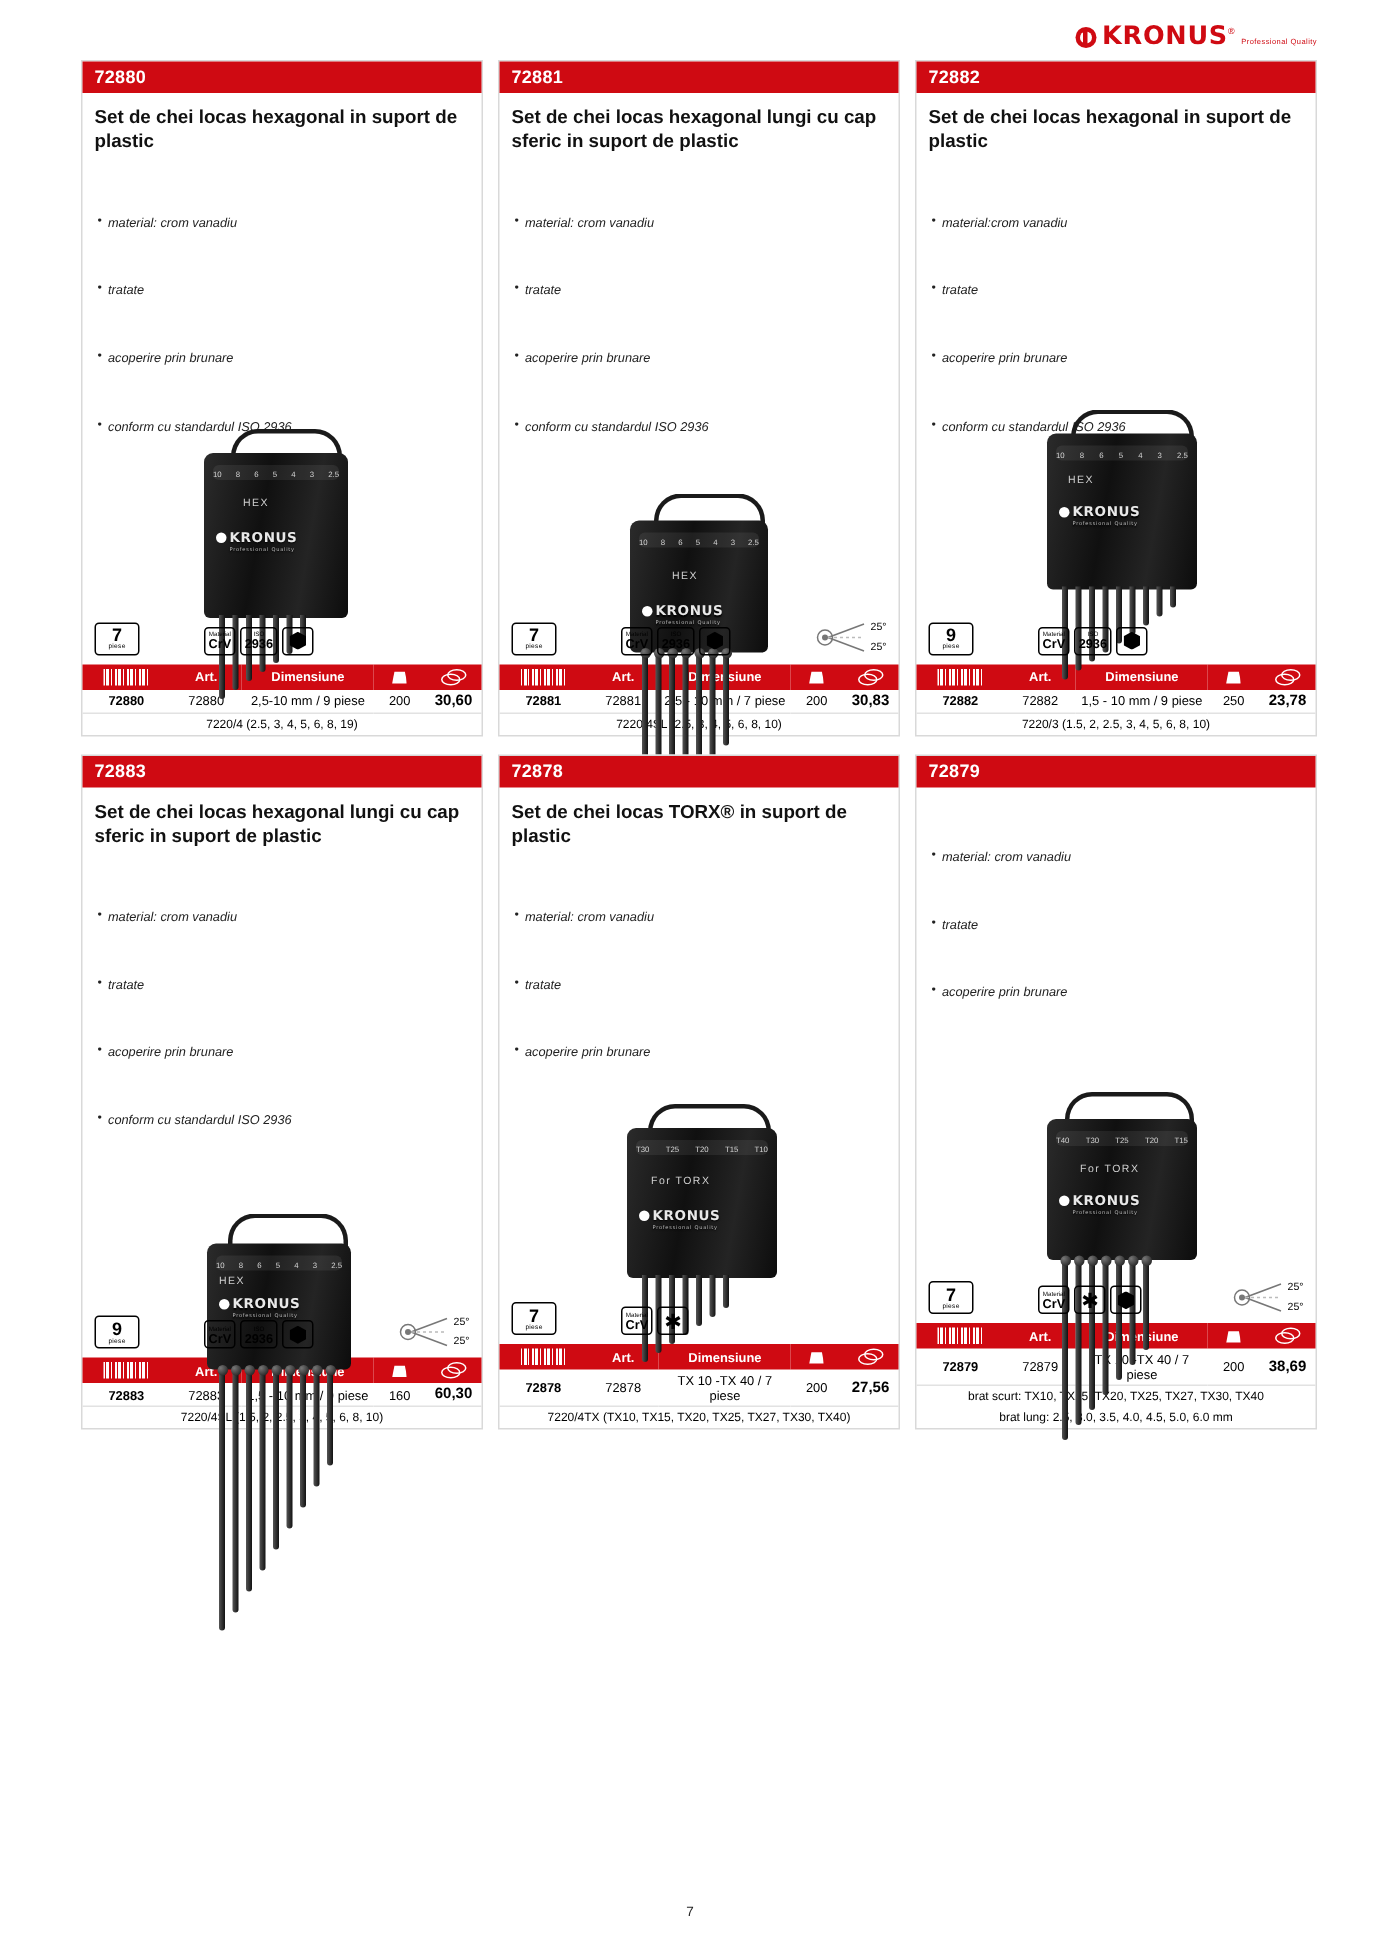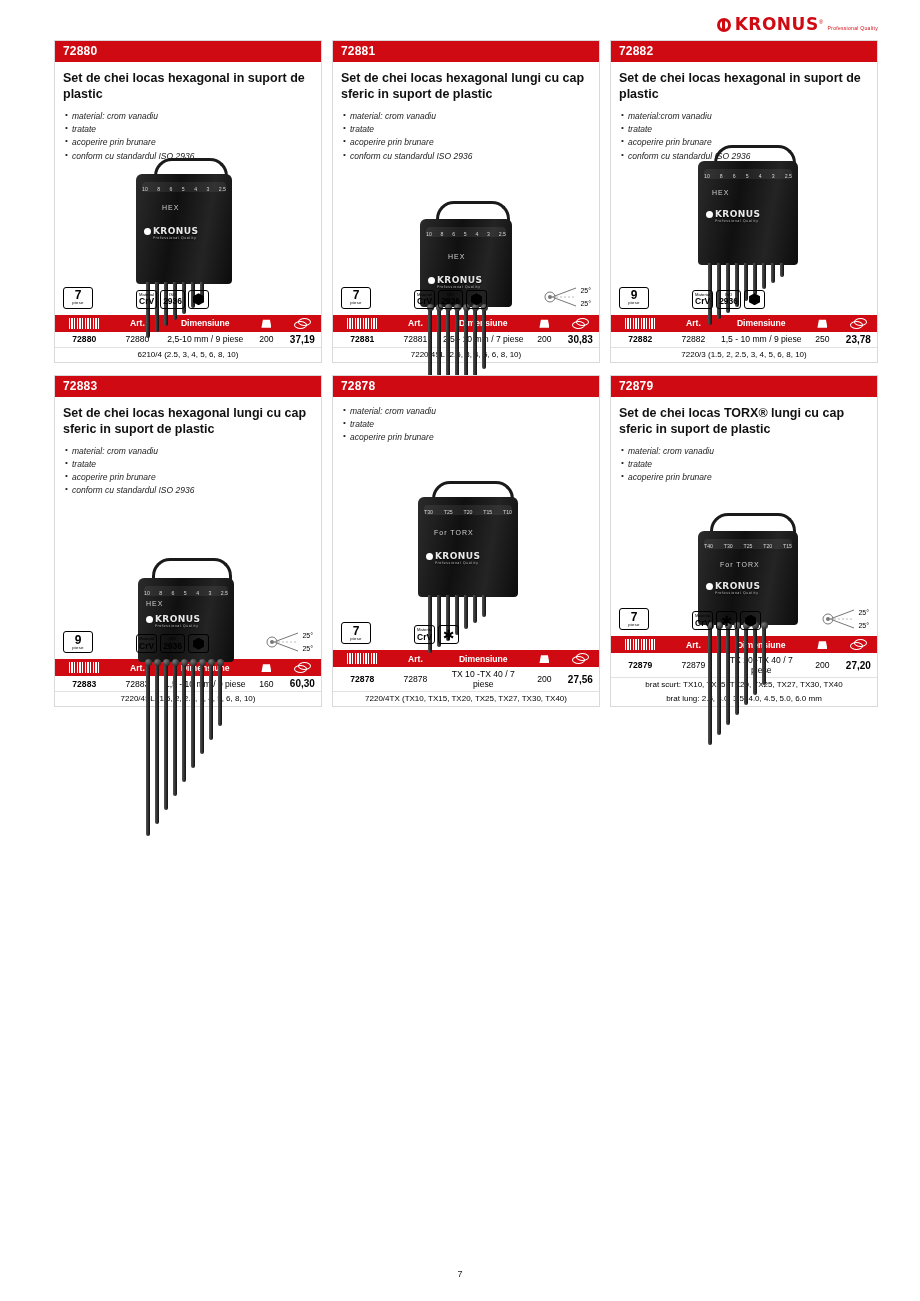--- a/index.html
+++ b/index.html
@@ -65,21 +65,21 @@
   }
   .card-title {
     font-size: 12.5px; font-weight: bold; line-height: 1.28;
     padding: 8px 8px 0 8px; color: #111;
   }
   .bullets {
     padding: 8px 8px 0 10px; margin: 0; list-style: none;
   }
   .bullets li {
     font-size: 8.5px; font-style: italic; color: #222;
-    line-height: 1.55; position: relative; padding-left: 7px;
+    line-height: 1.55; position: relative; padding-left: 7px; margin-top: 32px;
   }
   .bullets li::before {
     content: "•"; position: absolute; left: 0; top: -1px; font-size: 8px;
   }
 
   
   .imgwrap {
     flex: 1 1 auto; position: relative;
     display: flex; align-items: center; justify-content: center;
     min-height: 120px;
@@ -285,24 +285,24 @@
           <th style="width:18%">Art.</th>
           <th style="width:33%">Dimensiune</th>
           <th style="width:13%"><span class="bagicon"></span></th>
           <th style="width:14%"><span class="coins"></span></th>
         </tr>
         <tr>
           <td class="bold">72880</td>
           <td>72880</td>
           <td>2,5-10 mm / 9 piese</td>
           <td>200</td>
-          <td class="price">37,19</td>
+          <td class="price">30,60</td>
         </tr>
         <tr class="sub">
-          <td colspan="5">6210/4 (2.5, 3, 4, 5, 6, 8, 10)</td>
+          <td colspan="5">7220/4 (2.5, 3, 4, 5, 6, 8, 19)</td>
         </tr>
       </tbody>
         </table>
     </div>
 
     <div class="card">
       <div class="card-head">72881</div>
       <div class="card-title">Set de chei locas hexagonal lungi cu cap sferic in suport de plastic</div>
       <ul class="bullets">
         <li>material: crom vanadiu</li>
@@ -560,20 +560,21 @@
         </tr>
         <tr class="sub">
           <td colspan="5">7220/4SL (1.5, 2, 2.5, 3, 4, 5, 6, 8, 10)</td>
         </tr>
       </tbody>
         </table>
     </div>
 
     <div class="card">
       <div class="card-head">72878</div>
+      <div class="card-title">Set de chei locas TORX® in suport de plastic</div>
       <ul class="bullets">
         <li>material: crom vanadiu</li>
         <li>tratate</li>
         <li>acoperire prin brunare</li>
       </ul>
       <div class="imgwrap">
         <div class="tool" style="transform:translate(2px,16px)">
           <div class="arch" style="top:-16px;left:14px;right:4px;height:30px;"></div>
           <div class="holder" style="width:100px;height:100px;">
             <div class="sizes">
@@ -630,21 +631,20 @@
         </tr>
         <tr class="sub">
           <td colspan="5">7220/4TX (TX10, TX15, TX20, TX25, TX27, TX30, TX40)</td>
         </tr>
       </tbody>
         </table>
     </div>
 
     <div class="card">
       <div class="card-head">72879</div>
-      <div class="card-title">Set de chei locas TORX® lungi cu cap sferic in suport de plastic</div>
       <ul class="bullets">
         <li>material: crom vanadiu</li>
         <li>tratate</li>
         <li>acoperire prin brunare</li>
       </ul>
       <div class="imgwrap">
         <div class="tool" style="transform:translate(4px,34px)">
           <div class="arch" style="top:-18px;left:12px;right:2px;height:32px;"></div>
           <div class="holder" style="width:100px;height:94px;">
             <div class="sizes">
@@ -706,21 +706,21 @@
           <th style="width:18%">Art.</th>
           <th style="width:33%">Dimensiune</th>
           <th style="width:13%"><span class="bagicon"></span></th>
           <th style="width:14%"><span class="coins"></span></th>
         </tr>
         <tr>
           <td class="bold">72879</td>
           <td>72879</td>
           <td>TX 10 -TX 40 / 7 piese</td>
           <td>200</td>
-          <td class="price">27,20</td>
+          <td class="price">38,69</td>
         </tr>
         <tr class="sub">
           <td colspan="5" style="font-weight:normal">brat scurt: TX10, TX15, TX20, TX25, TX27, TX30, TX40</td>
         </tr>
         <tr class="sub">
           <td colspan="5">brat lung: 2.5, 3.0, 3.5, 4.0, 4.5, 5.0, 6.0 mm</td>
         </tr>
       </tbody>
         </table>
     </div>

